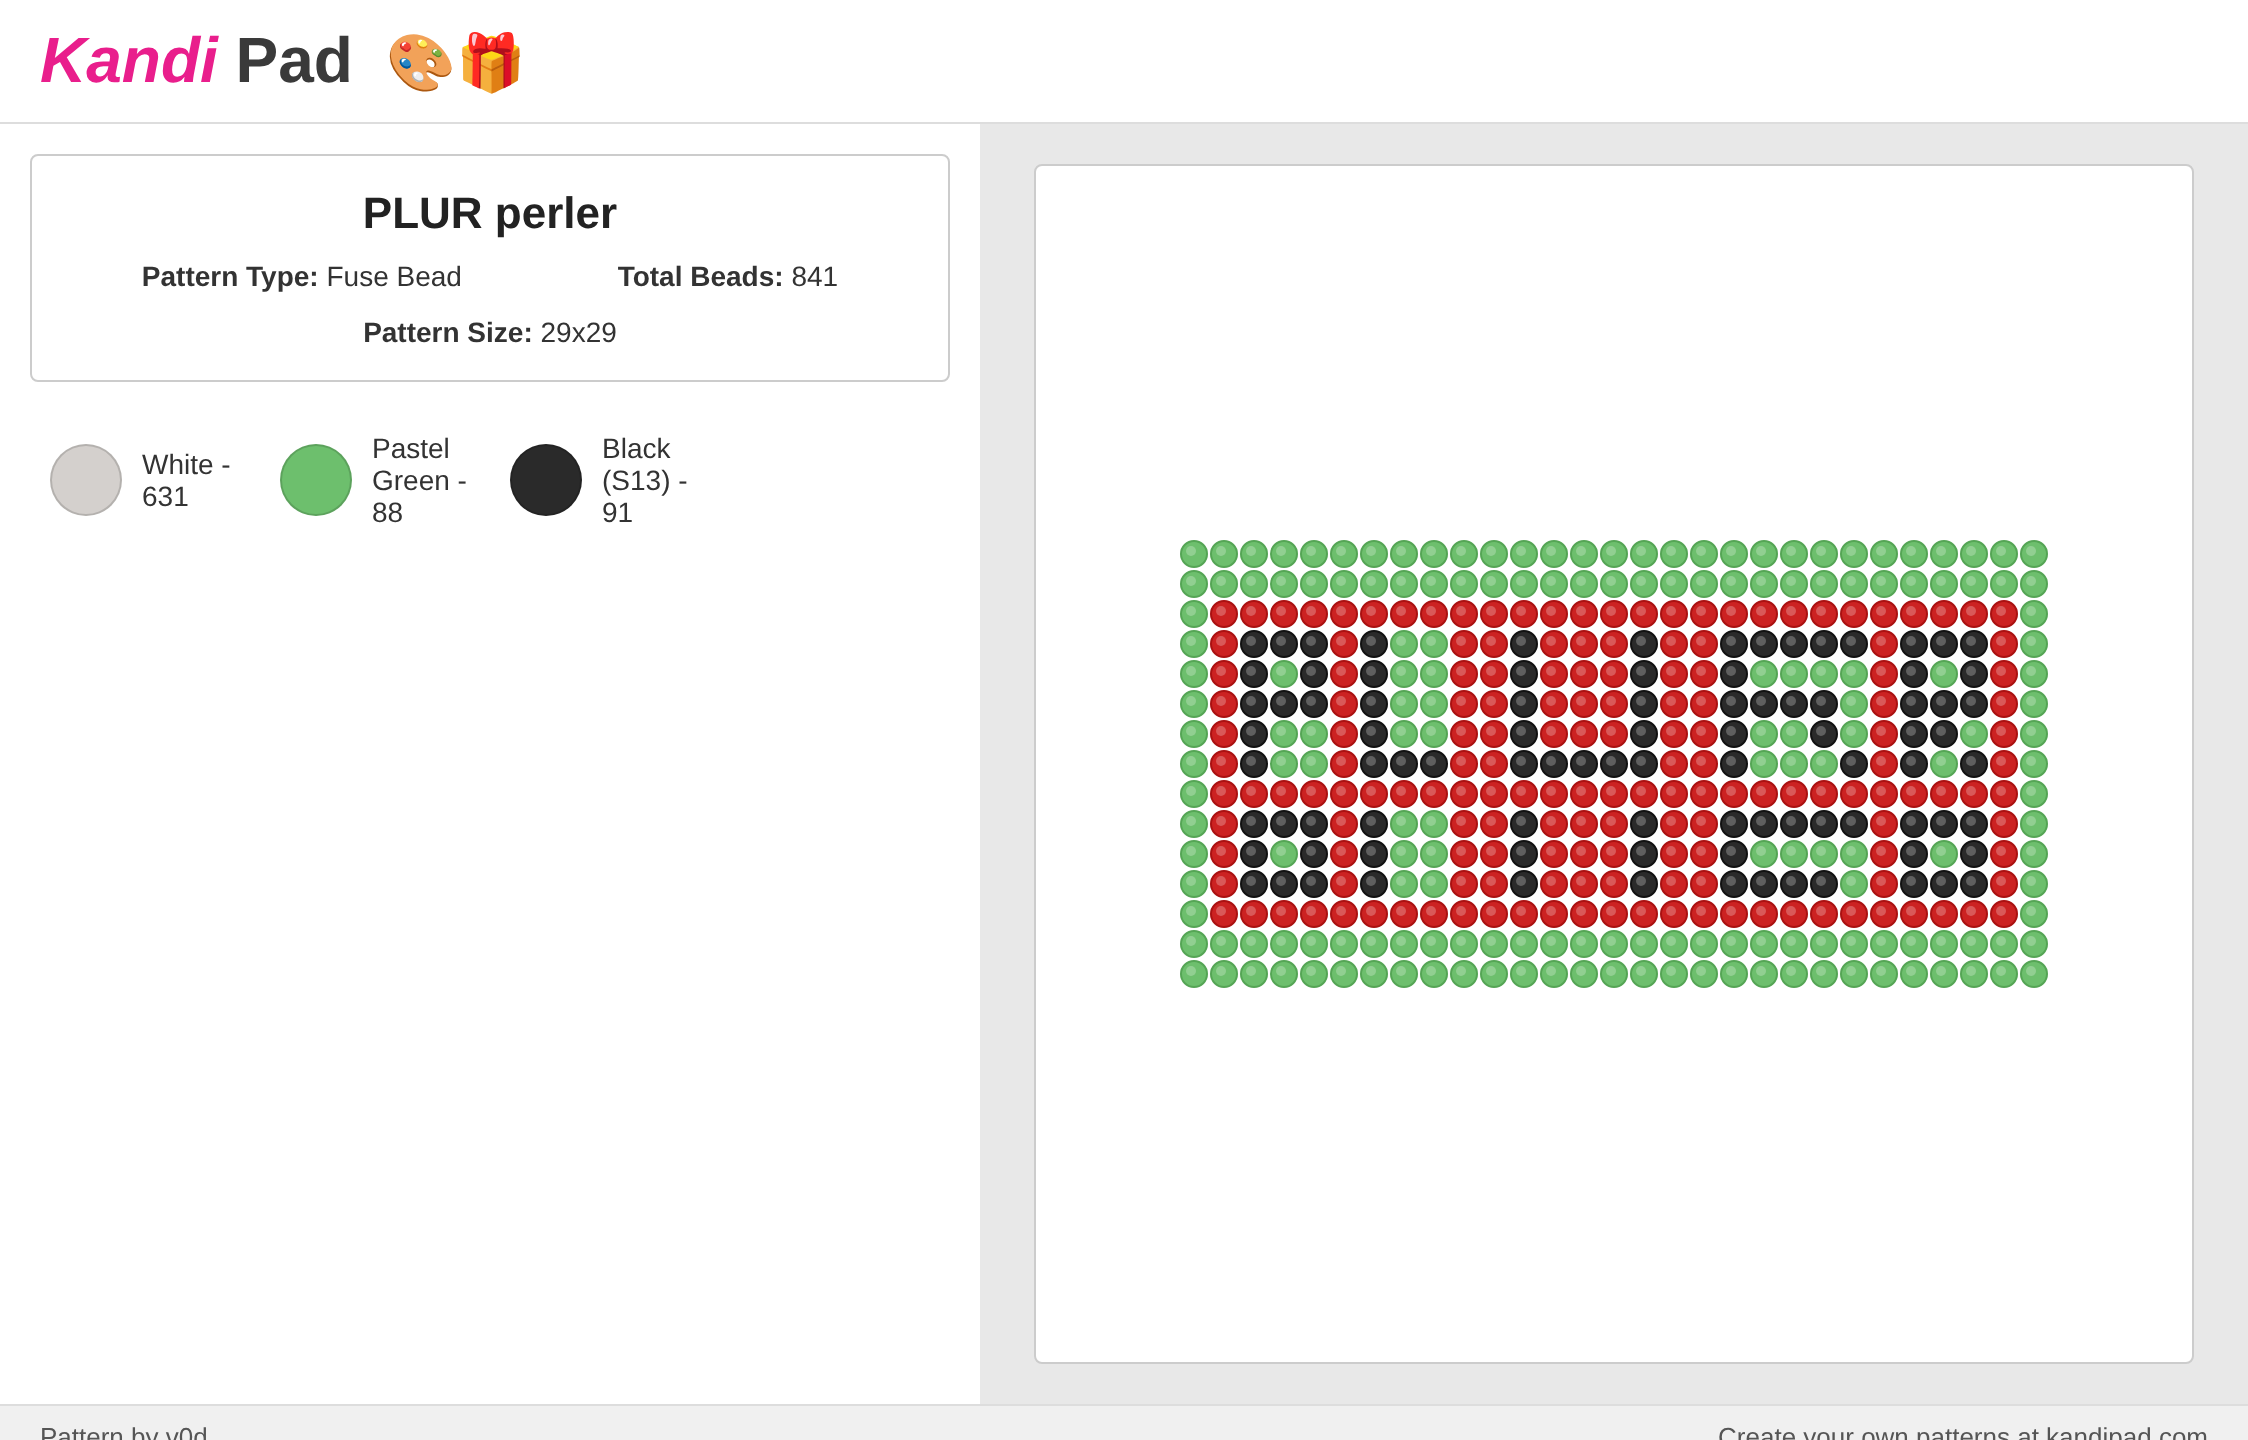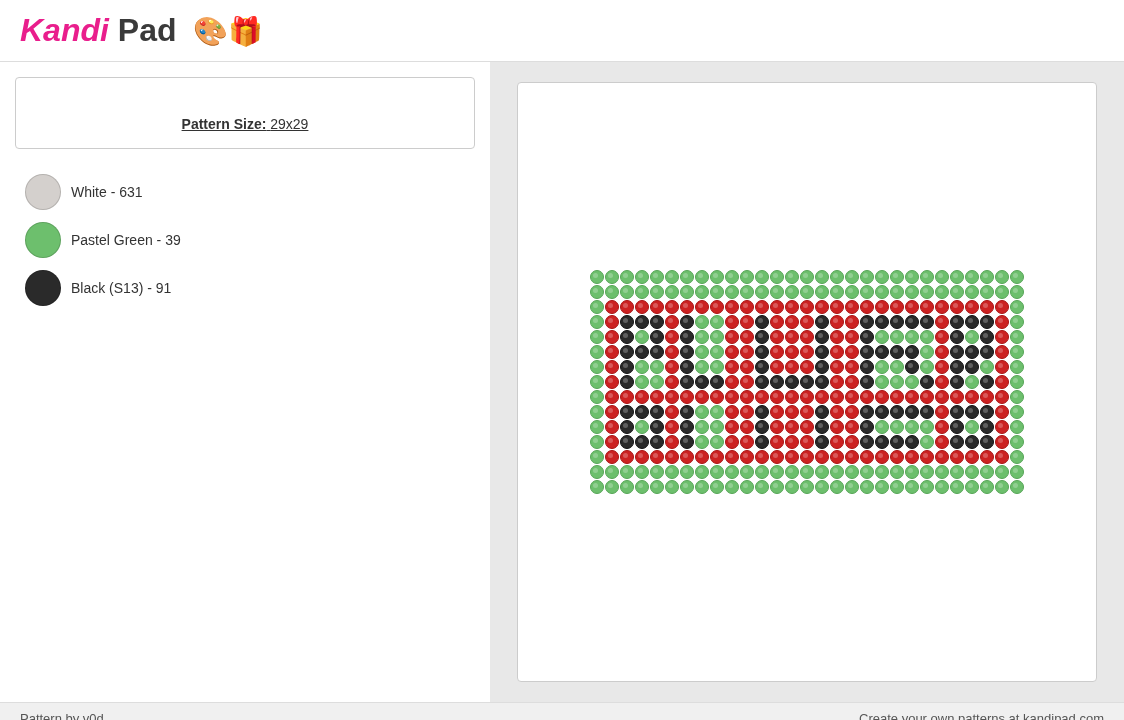--- a/index.html
+++ b/index.html
@@ -69,21 +69,21 @@
       color: #333;
     }
     .meta-item strong {
       font-weight: bold;
     }
 
     
     .color-list {
       padding: 10px 25px;
       display: grid;
-      grid-template-columns: 1fr;
+      grid-template-columns: 1fr 1fr 1fr 1fr;
       gap: 12px 20px;
     }
     .color-item {
       display: flex;
       align-items: center;
       gap: 10px;
       font-size: 14px;
       color: #333;
     }
     .swatch {
@@ -168,36 +168,47 @@
     </span>
     <span class="logo-icon">🎨🎁</span>
   </span>
 </div>
 
 <div class="main">
 
   <div class="left-panel">
 
     <div class="pattern-card">
-      <div class="pattern-meta" style="margin-top:22px;text-decoration:underline;">
+      <div class="pattern-title">PLUR perler</div>
+      <div class="pattern-meta">
+        <div class="meta-item">
+          <strong>Pattern Type:</strong>
+          <span>Fuse Bead</span>
+        </div>
+        <div class="meta-item">
+          <strong>Total Beads:</strong>
+          <span>841</span>
+        </div>
+      </div>
+      <div class="pattern-meta" style="margin-top:12px;">
         <div class="meta-item">
           <strong>Pattern Size:</strong>
           <span>29x29</span>
         </div>
       </div>
     </div>
 
     <div class="color-list">
     <div class="color-item">
     <div class="swatch" style="background:#d4d0cd"></div>
     <span>White - 631</span>
   </div>
         <div class="color-item">
     <div class="swatch" style="background:#6dbf6d"></div>
-    <span>Pastel Green - 39</span>
+    <span>Pastel Green - 88</span>
   </div>
         <div class="color-item">
     <div class="swatch" style="background:#2a2a2a"></div>
     <span>Black (S13) - 91</span>
   </div>
       </div>
 
   </div>
 
   <div class="right-panel">

